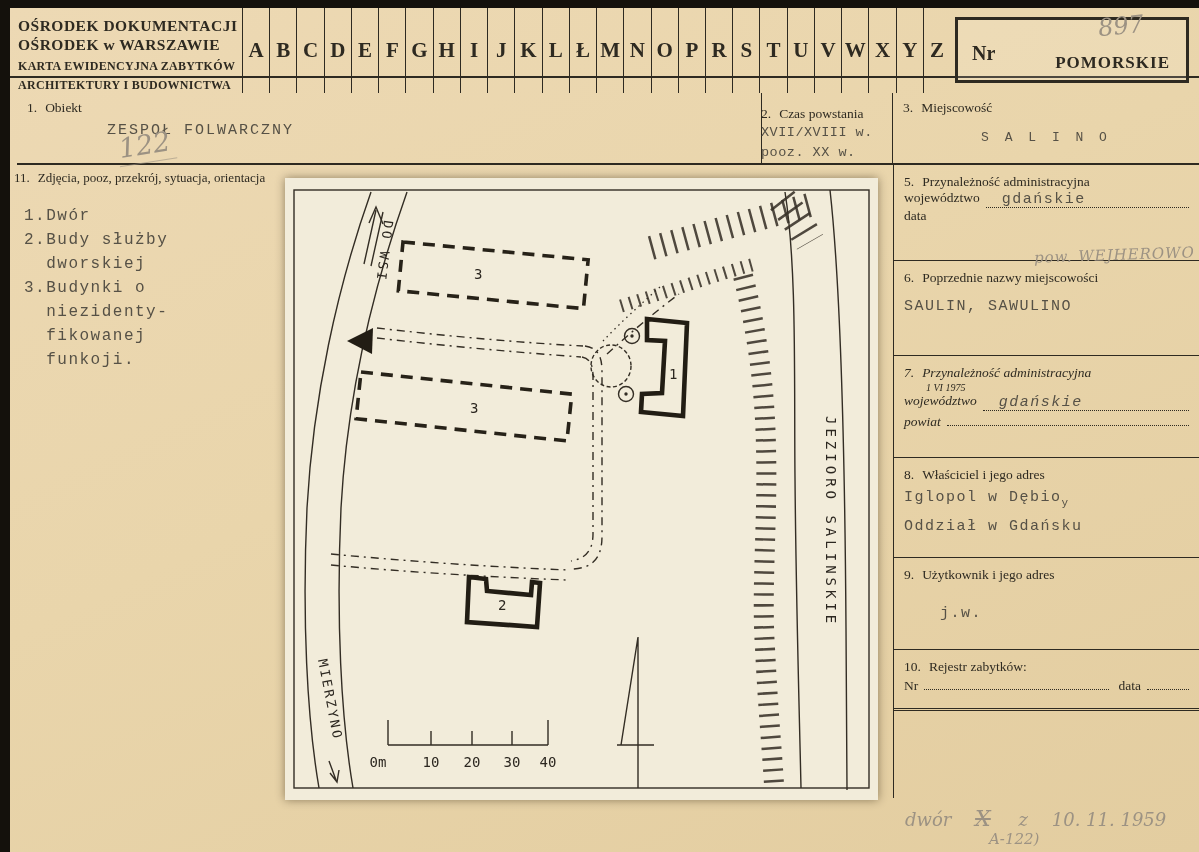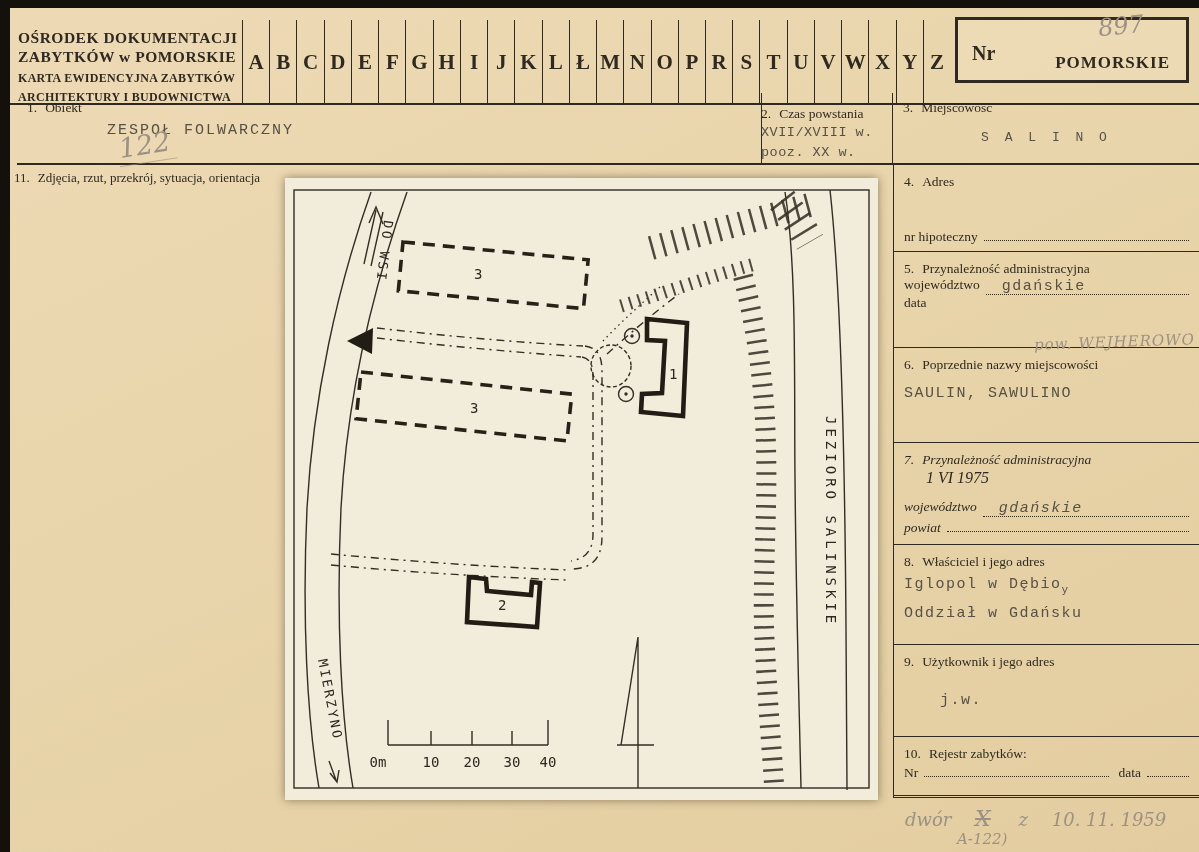--- a/index.html
+++ b/index.html
@@ -8,21 +8,21 @@
     --pencil:#9c9283;
     --cardbg:#e9d5ab;
     --paper:#f2ecda;
   }
   html,body{margin:0;padding:0;}
   body{width:1199px;height:852px;background:#14110c;position:relative;overflow:hidden;
        font-family:"Liberation Serif", serif;color:var(--ink);}
   .card{position:absolute;left:10px;top:8px;width:1189px;height:844px;
         background:linear-gradient(155deg,#edd9b4 0%,#e9d5ab 45%,#e3cda0 100%);}
   
-  .hdr{position:absolute;left:0;top:12px;width:1189px;height:85px;border-bottom:2px solid var(--ink);box-sizing:border-box;}
+  .hdr{position:absolute;left:0;top:0;width:1189px;height:70px;border-bottom:2px solid var(--ink);box-sizing:border-box;}
   .hdr-left{position:absolute;left:0;top:0;width:233px;height:85px;border-right:1px solid var(--ink);
             box-sizing:border-box;padding:8px 0 0 8px;}
   .org-line{font-size:15.5px;font-weight:bold;letter-spacing:.5px;line-height:1.25;}
   .card-title{font-size:12px;font-weight:bold;letter-spacing:.3px;line-height:1.25;margin-top:4px;}
   .alpha{position:absolute;left:233px;top:0;width:707px;height:85px;display:flex;}
   .alpha-cell{flex:1;display:flex;align-items:center;justify-content:center;
               border-left:1px solid var(--ink);font-size:21px;font-weight:bold;}
   .alpha-cell:first-child{border-left:none;}
   .nr-box{position:absolute;left:945px;top:9px;width:234px;height:66px;border:3px solid var(--ink);box-sizing:border-box;background:rgba(255,250,235,.15);}
   .nr-lbl{position:absolute;left:14px;top:22px;font-size:20px;font-weight:bold;}
@@ -58,45 +58,45 @@
   .rf8{height:100px;} .rf9{height:92px;} .rf10{height:61px;border-bottom:3px double var(--ink);}
   .dotrow{display:flex;align-items:baseline;font-size:13.5px;}
   .dotfill{flex:1;border-bottom:1px dotted var(--ink);margin-left:6px;padding:0 0 0 16px;min-height:14px;}
   .dotfill .typed{font-size:15px;position:relative;top:1px;}
   .dotshort{width:42px;flex:none;border-bottom:1px dotted var(--ink);margin-left:6px;min-height:14px;}
   .rf4 .dotrow{margin-top:36px;}
   .rf5-pencil{position:absolute;right:4px;bottom:-4px;font-size:15px;letter-spacing:1px;transform:rotate(-2deg);}
   .rf6 .typed,.rf8 .typed{display:block;font-size:15px;margin-top:10px;line-height:1.45;}
   .rf8 .typed{margin-top:4px;}
   .sub-y{font-size:11px;vertical-align:-5px;}
-  .f7-date{font-size:16px;margin:1px 0 12px 22px;}
+  .f7-date{font-size:10px;margin:1px 0 0 22px;}
   .rf9 .typed{display:block;font-size:15px;margin:22px 0 0 36px;}
   
   .reg-pencil{position:absolute;left:895px;top:798px;width:294px;height:46px;font-size:18px;}
   .reg-pencil .w{margin-right:18px;}
   .reg-crossed{text-decoration:line-through;font-size:22px;margin-right:22px;}
-  .reg-ref{position:absolute;left:52px;top:24px;font-size:15px;}
+  .reg-ref{position:absolute;left:84px;top:24px;font-size:15px;}
   
   .mline{stroke:#332d24;fill:none;stroke-width:1.4px;}
   .dd{stroke:#332d24;fill:none;stroke-width:1.4px;stroke-dasharray:8 5 2 5;}
   .dots{stroke:#332d24;fill:none;stroke-width:1.3px;stroke-dasharray:1.5 4;}
   .drect{stroke:#272218;fill:none;stroke-width:3.6px;stroke-dasharray:12 8;}
   .bld{stroke:#221d14;fill:none;stroke-width:4.6px;stroke-linejoin:miter;}
   .hatch{stroke:#383128;fill:none;opacity:.88;}
   .mtext{fill:#2c2720;font-family:"DejaVu Sans Mono",monospace;}
 </style>
 </head>
 <body>
 
 <div class="card">
 
   <div class="hdr">
     <div class="hdr-left">
       <div class="org-line">OŚRODEK DOKUMENTACJI</div>
-      <div class="org-line">ZABYTKÓW w POMORSKIE</div>
+      <div class="org-line">OŚRODEK w WARSZAWIE</div>
       <div class="card-title">KARTA EWIDENCYJNA ZABYTKÓW</div>
       <div class="card-title">ARCHITEKTURY I BUDOWNICTWA</div>
     </div>
     <div class="alpha">
         <div class="alpha-cell">A</div>
         <div class="alpha-cell">B</div>
         <div class="alpha-cell">C</div>
         <div class="alpha-cell">D</div>
         <div class="alpha-cell">E</div>
         <div class="alpha-cell">F</div>
@@ -137,22 +137,29 @@
     <span class="flabel"><span class="fno">2.</span><span>Czas powstania</span></span>
     <span class="typed">XVII/XVIII w.</span>
     <span class="typed">pooz. XX w.</span>
   </div>
   <div class="f3">
     <span class="flabel"><span class="fno">3.</span><span>Miejscowość</span></span>
     <div class="f3-value typed">S A L I N O</div>
   </div>
 
   <div class="caption11 flabel">
-    <span class="fno">11.</span><span>Zdjęcia, rzut, przekrój, sytuacja, orientacja</span>
-  </div>
+    <span class="fno">11.</span><span>Zdjęcia, pooz, przekrój, sytuacja, orientacja</span>
+  </div>
+  <div class="legend">1.Dwór
+2.Budy służby
+  dworskiej
+3.Budynki o
+  niezidenty-
+  fikowanej
+  funkoji.</div>
 
   <div class="photo">
     <svg viewBox="0 0 593 622">
 
       <rect class="mline" x="9" y="12" width="575" height="598"></rect>
 
       <path class="mline" d="M86,14 C52,110 28,220 22,330 C17,440 22,540 34,610"></path>
       <path class="mline" d="M122,14 C88,110 62,220 56,330 C51,440 56,540 68,610"></path>
 
       <path class="mline" d="M500,14 C512,90 509,200 510,300 C511,420 514,520 516,610"></path>
@@ -203,27 +210,20 @@
       <text class="mtext" font-size="14" x="185" y="235">3</text>
       <text class="mtext" font-size="14" x="93" y="589" text-anchor="middle">0m</text>
       <text class="mtext" font-size="14" x="146" y="589" text-anchor="middle">10</text>
       <text class="mtext" font-size="14" x="187" y="589" text-anchor="middle">20</text>
       <text class="mtext" font-size="14" x="227" y="589" text-anchor="middle">30</text>
       <text class="mtext" font-size="14" x="263" y="589" text-anchor="middle">40</text>
     </svg>
   </div>
 
   <div class="rcol">
-    <div class="rf rf4">
-      <span class="flabel"><span class="fno">4.</span><span>Adres</span></span>
-      <div class="dotrow">
-          <span>nr hipoteczny</span>
-          <span class="dotfill"></span>
-        </div>
-    </div>
     <div class="rf rf5">
       <span class="flabel"><span class="fno">5.</span><span>Przynależność administracyjna</span></span>
       <div class="dotrow">
           <span>województwo</span>
           <span class="dotfill"><span class="typed">gdańskie</span></span>
         </div>
       <div class="dotrow">
           <span>data</span>
         </div>
       <div class="rf5-pencil pencil">pow. WEJHEROWO</div>

